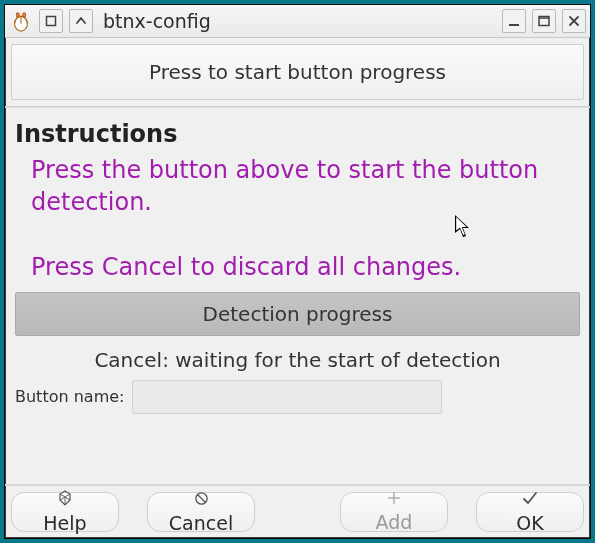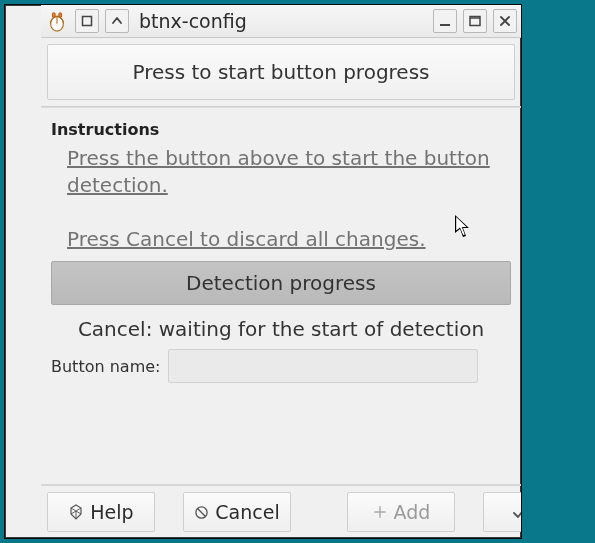--- a/index.html
+++ b/index.html
@@ -9,27 +9,26 @@
     font-size: 19px;
     color: #2b2b2b;
     background: #08788a;
     width: 595px;
     height: 543px;
     overflow: hidden;
   }
   .window {
     position: absolute;
     left: 4px; top: 4px;
-    width: 518px; height: 535px;
+    width: 587px; height: 535px;
     background: #f0f0f0;
     border: 1px solid #0a0a0a;
     box-shadow: 0 0 0 1px #3a3a3a inset;
     display: flex;
     flex-direction: column;
-    padding-left: 36px;
   }
   
   .titlebar {
     height: 33px;
     background: linear-gradient(#f6f6f6, #eaeaea);
     border-bottom: 1px solid #c8c8c8;
     display: flex;
     align-items: center;
     padding: 0 4px;
     gap: 4px;
@@ -82,31 +81,30 @@
     margin: 6px 0 0 0;
     height: 2px;
     background: #dcdcdc;
     border-top: 1px solid #cfcfcf;
   }
   .section {
     padding: 12px 10px 4px 10px;
   }
   .section-title {
     font-weight: bold;
-    font-size: 16px;
+    font-size: 24px;
     color: #222;
     margin-bottom: 6px;
   }
   .instructions-text {
-    font-size: 20px;
+    font-size: 24px;
     line-height: 1.35;
-    color: #737373;
+    color: #a21caf;
     padding-left: 16px;
     white-space: pre-line;
-    text-decoration: underline;
   }
   .progress-wrap {
     margin: 4px 10px 0 10px;
     border-radius: 19px;
   }
   .progress {
     height: 44px;
     background: linear-gradient(#c4c4c4, #b9b9b9);
     border: 1px solid #a8a8a8;
     border-radius: 2px;
@@ -147,28 +145,29 @@
     align-items: center;
     padding: 6px 6px;
     gap: 28px;
   }
   .actionbar .abtn {
     height: 40px;
     min-width: 108px;
     padding: 0 12px;
     background: linear-gradient(#fbfbfb, #efefef);
     border: 1px solid #cfcfcf;
-    border-radius: 2px;
+    border-radius: 13px;
     display: flex;
     align-items: center;
     justify-content: center;
     gap: 6px;
     font-size: 19px;
     color: #2b2b2b;
     cursor: pointer;
+    flex-direction: column;
   }
   .actionbar .abtn.disabled {
     color: #9a9a9a;
     cursor: default;
   }
   .actionbar .agap { flex: 1; }
   .glyph {
     width: 16px; height: 16px;
     display: inline-flex; align-items: center; justify-content: center;
     font-size: 16px; line-height: 1;

